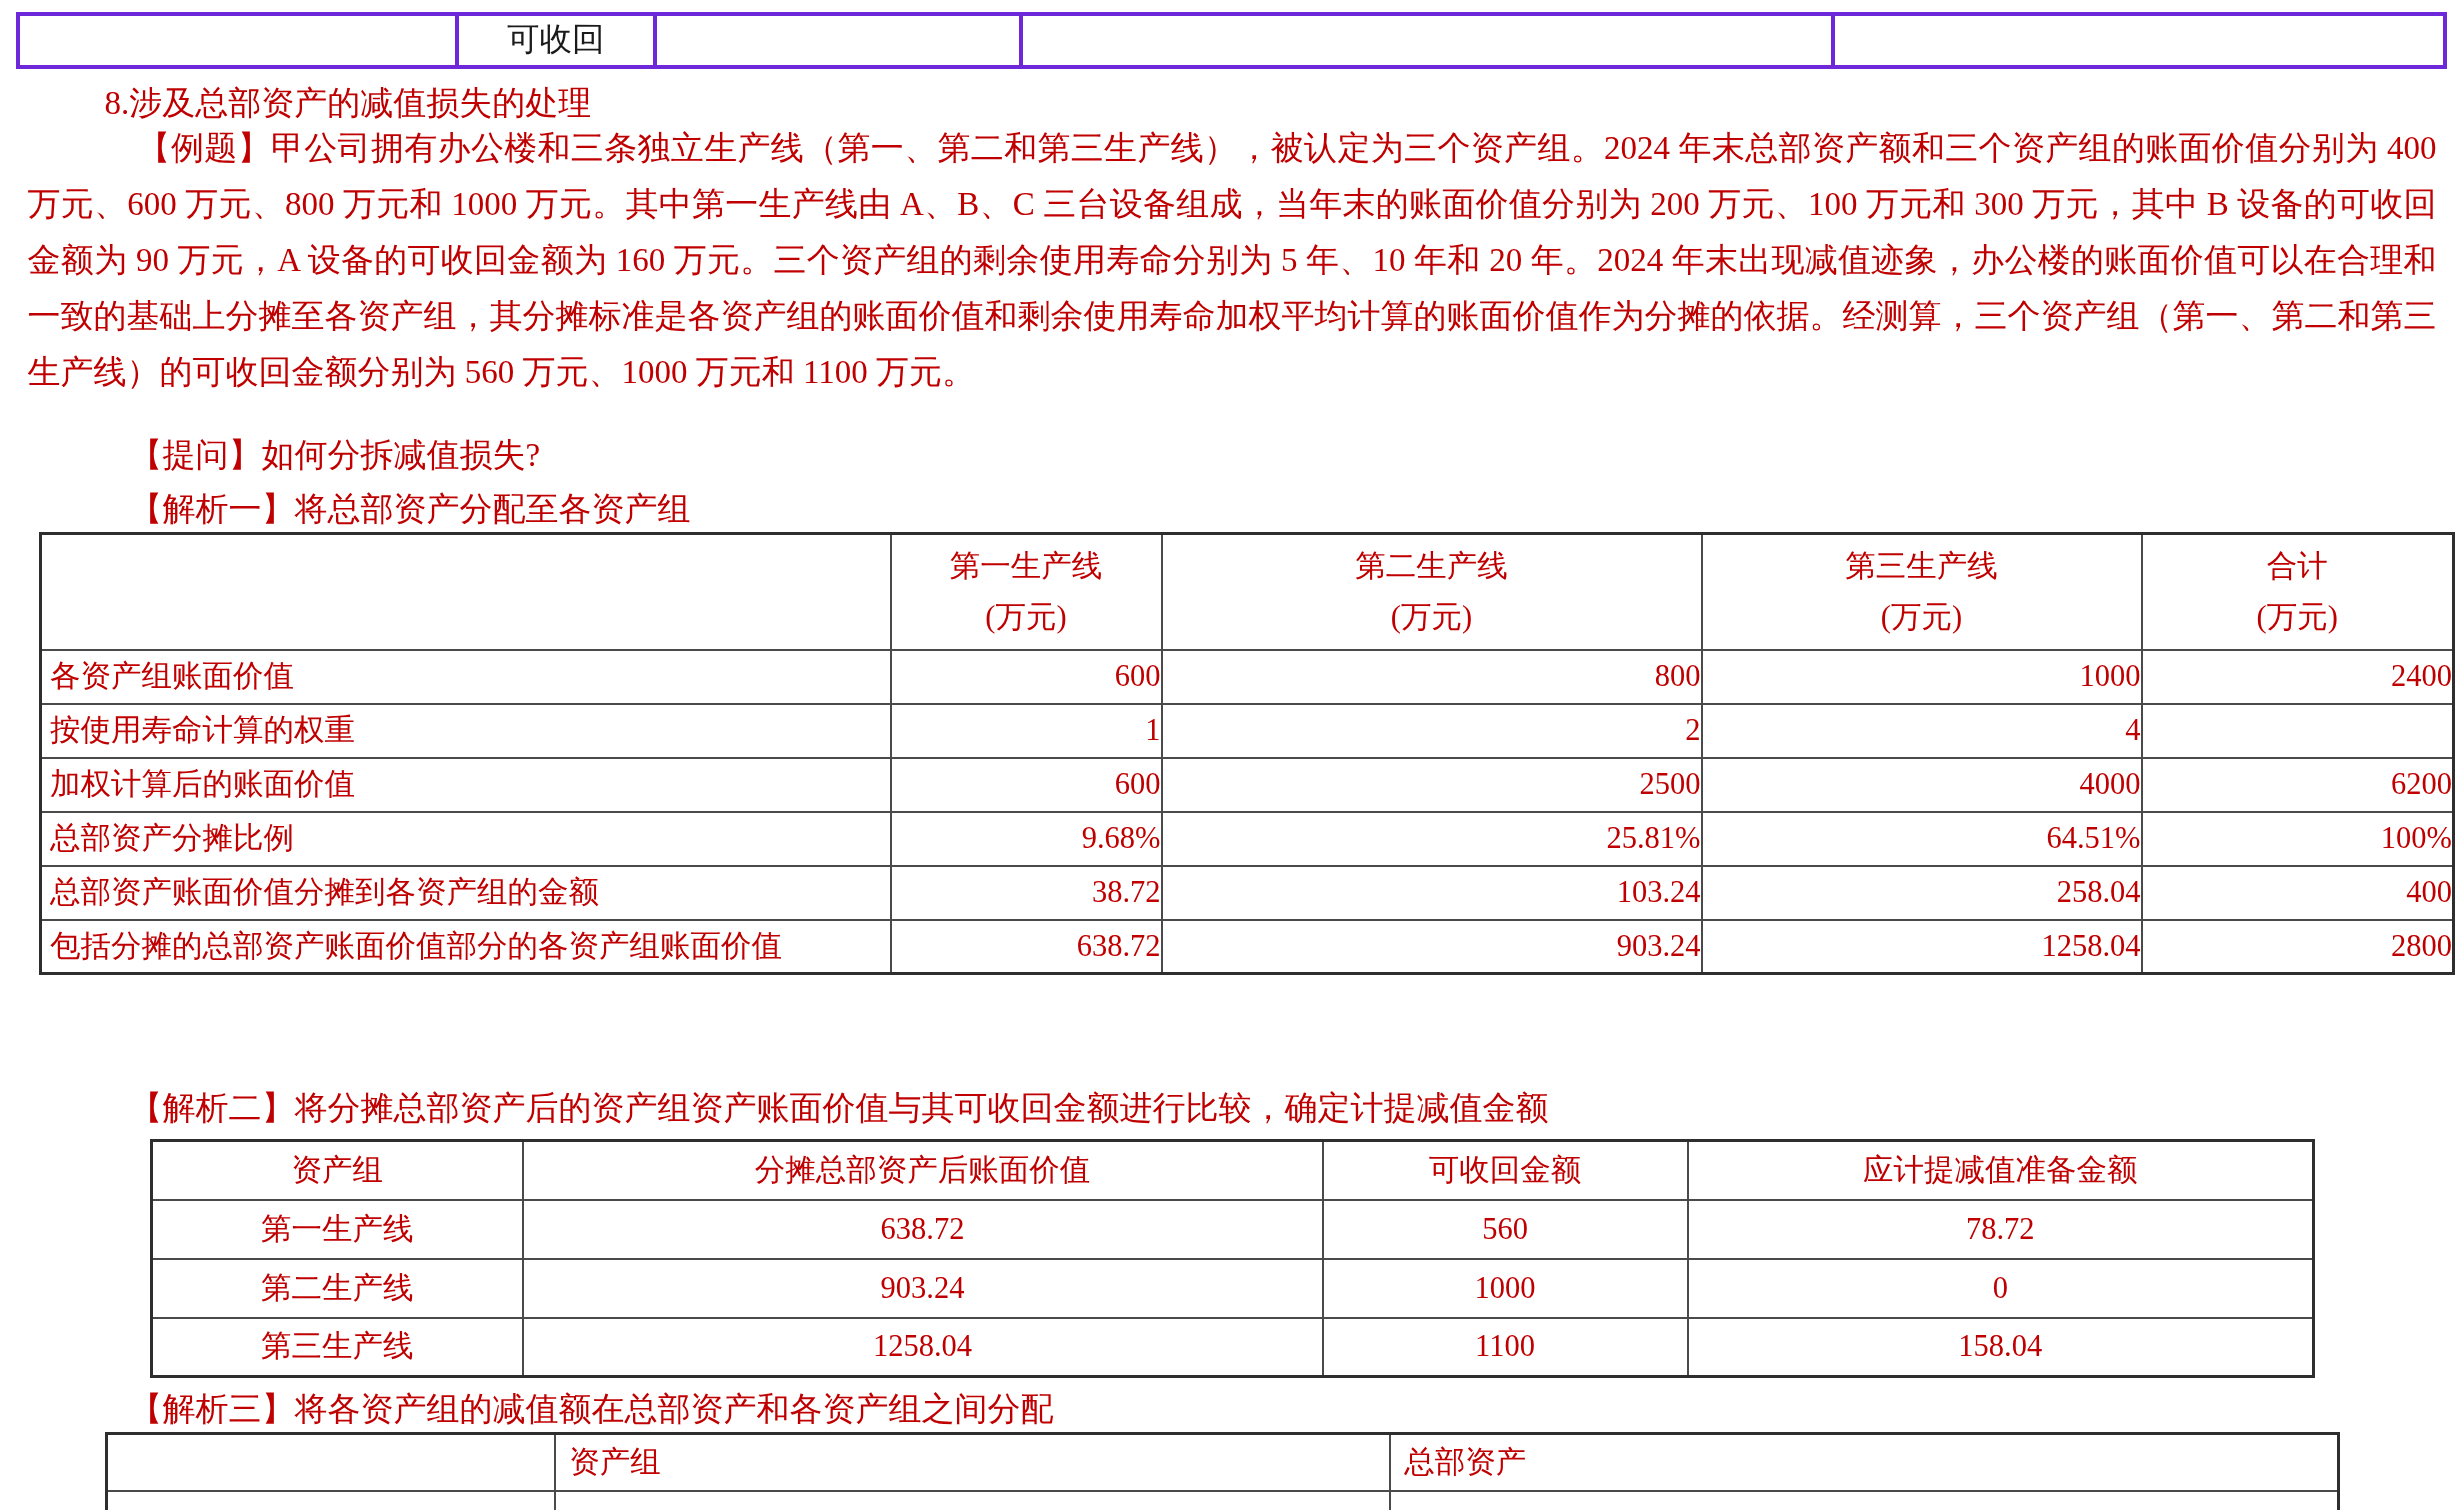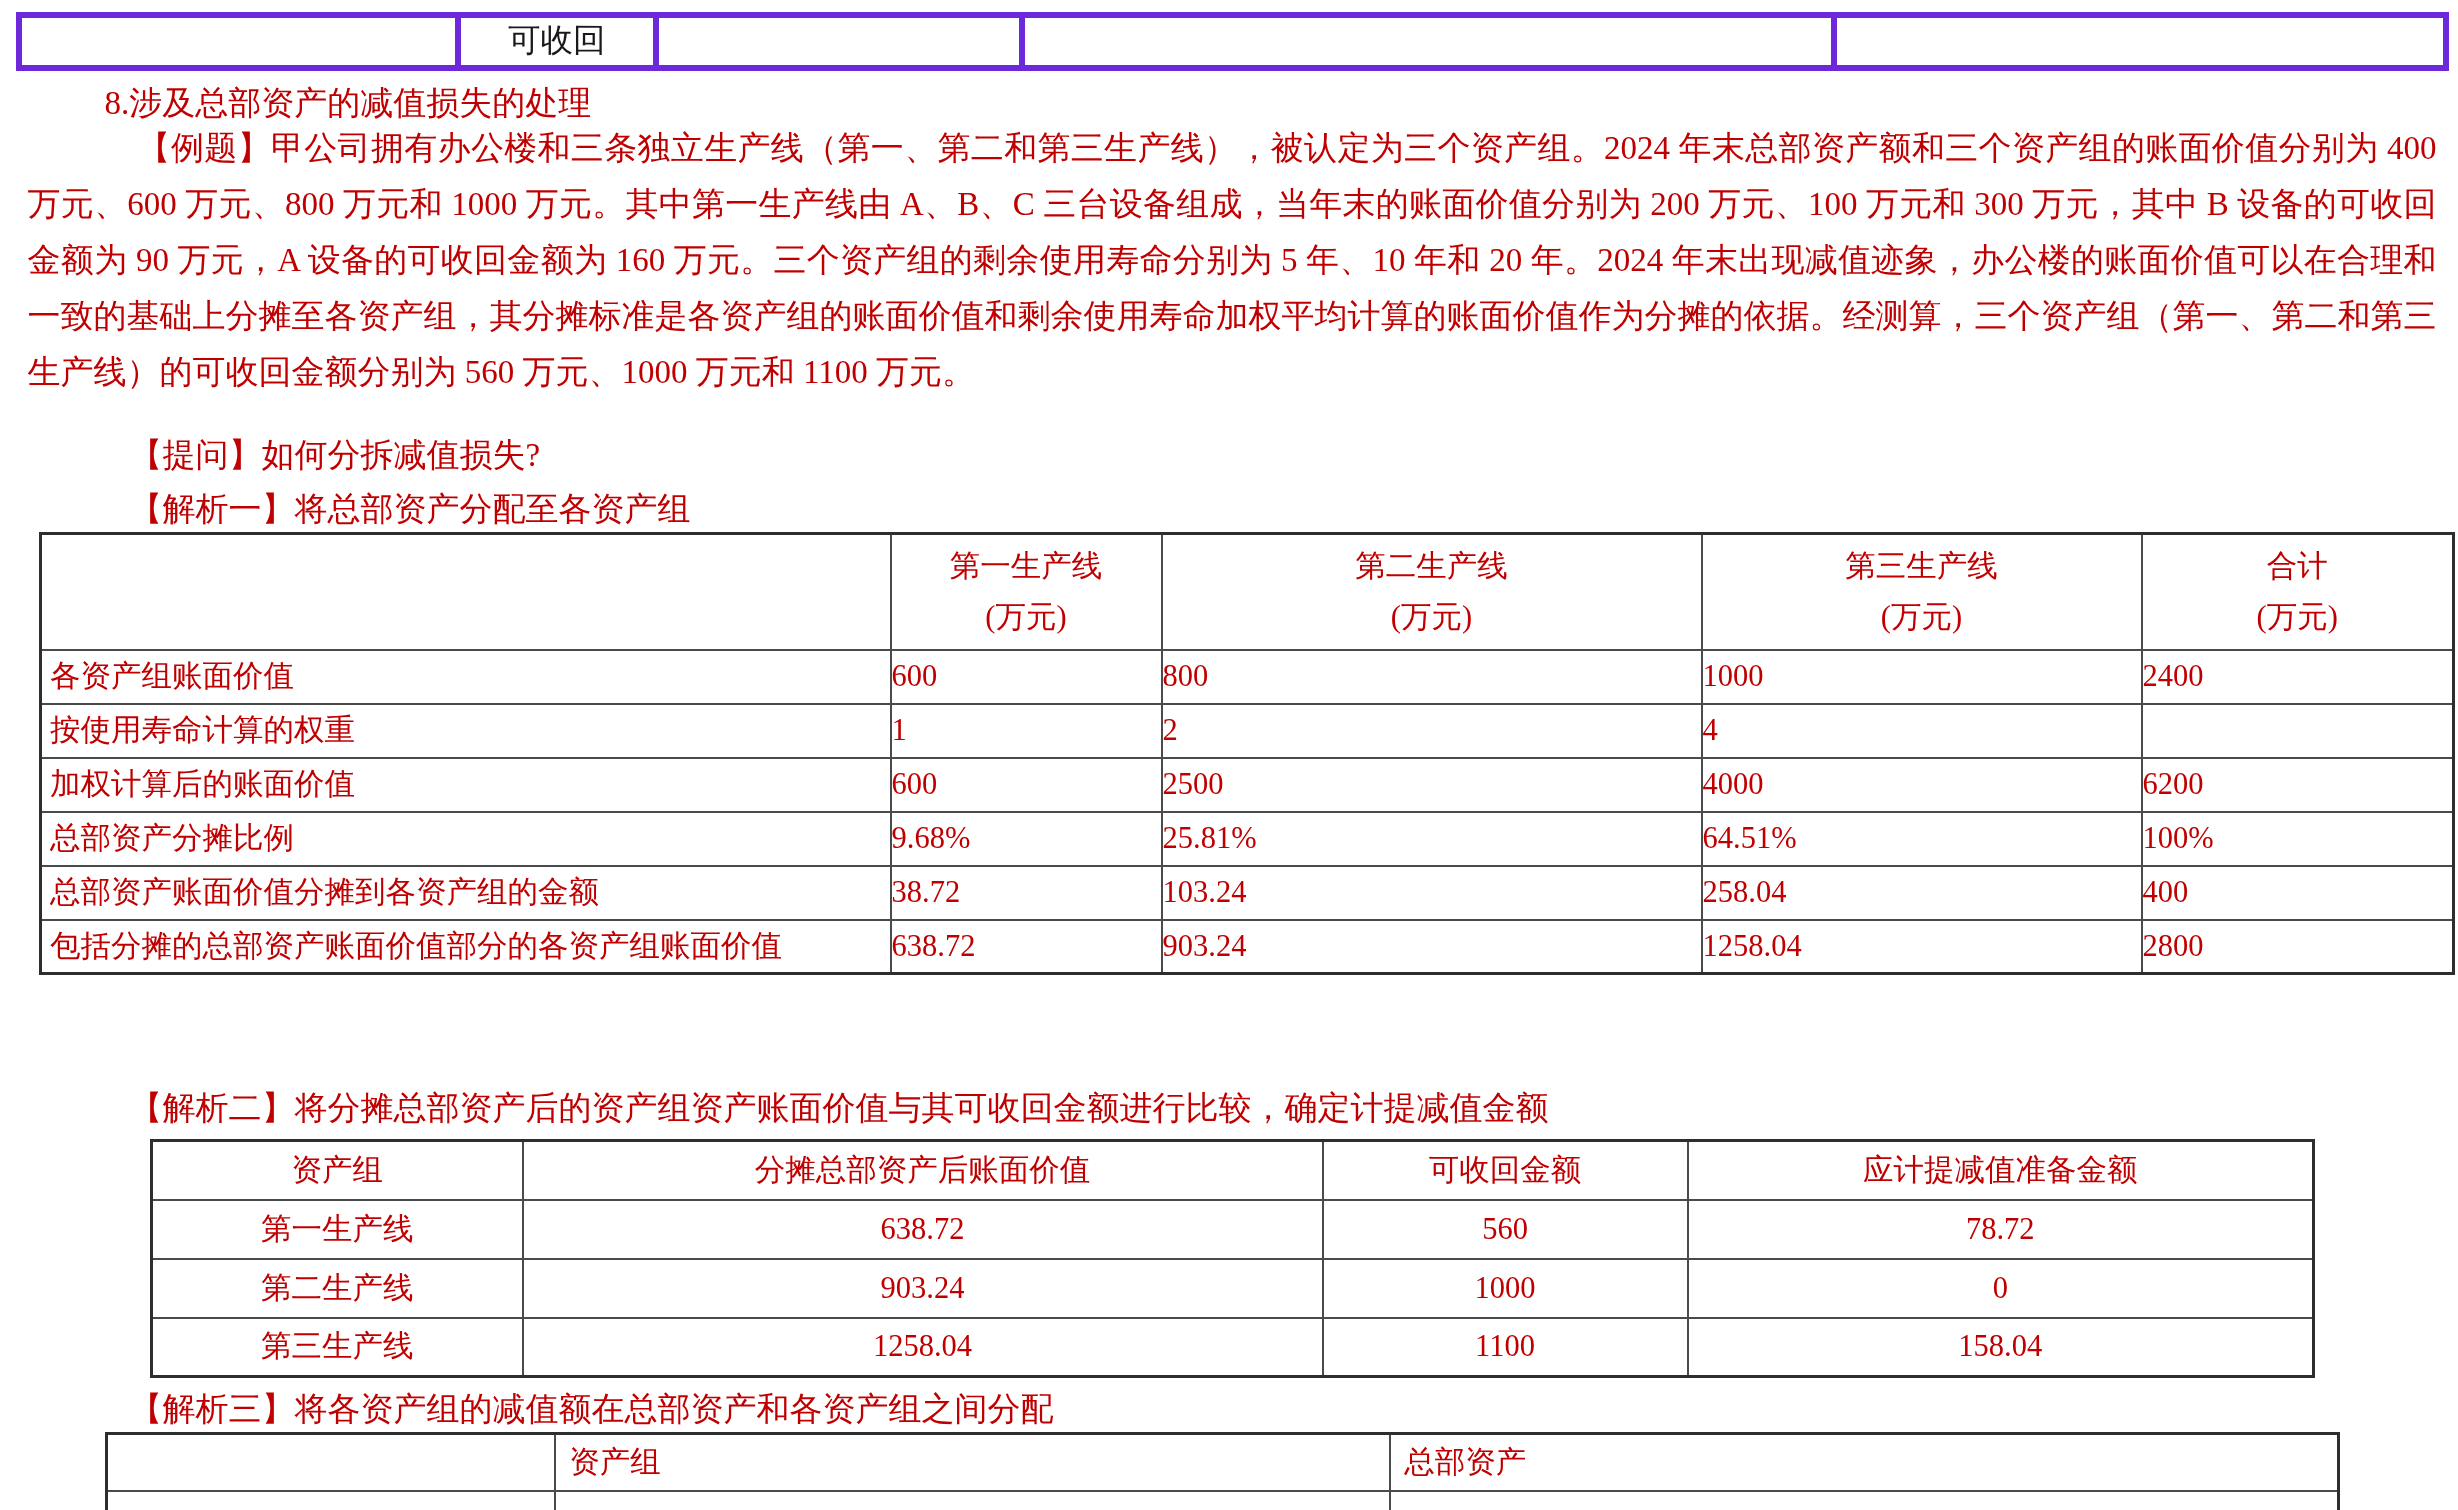--- a/index.html
+++ b/index.html
@@ -12,21 +12,21 @@
     font-family:"Liberation Serif", serif;
     color:#c00000;
   }
   
   .top-table {
     position:absolute; left:15.8px; top:11.8px; width:2427px;
     border-collapse:collapse; table-layout:fixed;
     border:3px solid #1f1f1f;
   }
   .top-table td {
-    border:6px solid #6d28d9;
+    border:4px solid #6d28d9;
     height:53px;
     text-align:center; vertical-align:middle;
     font-size:32.5px; color:#1a1a1a;
     font-family:"Liberation Sans", sans-serif;
   }
   
   .textflow { position:absolute; left:27.6px; width:2409px; }
   .h-num { font-size:33px; line-height:45px; padding-left:77px; white-space:nowrap; }
   .para {
     font-size:33px; line-height:56px;
@@ -43,21 +43,21 @@
     border:2px solid #4a4a4a;
     font-weight:normal;
     font-size:30.5px; color:#c00000;
     vertical-align:middle;
     overflow:hidden; white-space:nowrap;
   }
   .t1 { position:absolute; left:39px; top:532px; width:2413px; }
   .t1 th { height:116px; text-align:center; line-height:51px; }
   .t1 td { height:54px;font-family:Liberation Serif, serif; }
   .t1 td.lbl { text-align:left; padding-left:7.9px; }
-  .t1 td.val { text-align:left; }
+  .t1 td.val { text-align:right; }
   .t2 { position:absolute; left:150px; top:1139px; width:2162px; }
   .t2 td { height:59px; text-align:center; }
   .t3 { position:absolute; left:105px; top:1432px; width:2232px; border:3px solid #2e2e2e; }
   .t3 td { height:57px; text-align:left; padding-left:13.8px; font-size:32.5px; }
   .t3 td.empty-row { height:47px; }
 </style>
 </head>
 <body>
 
 <div class="page">

